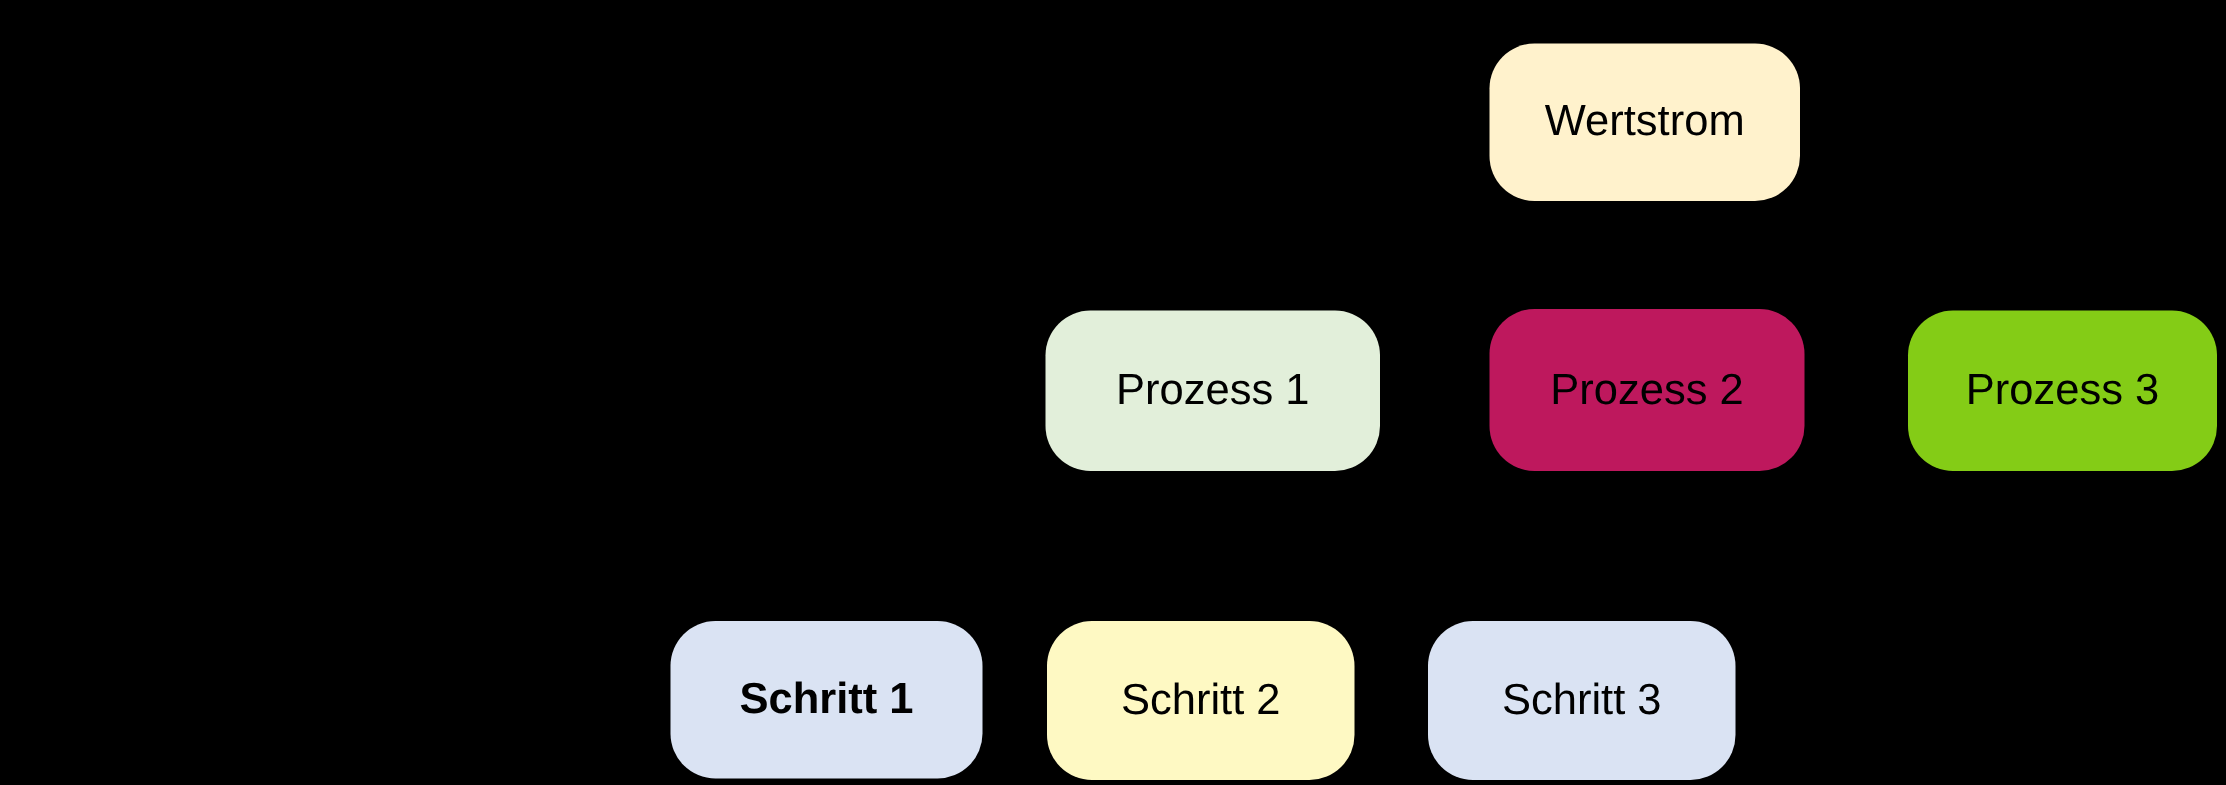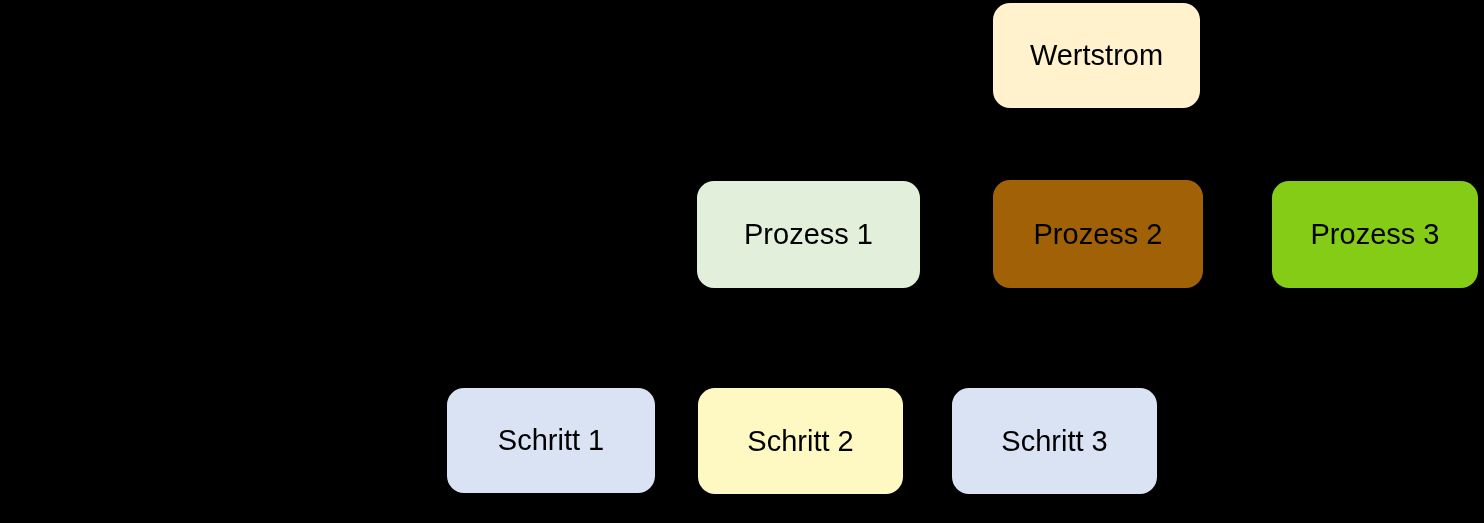--- a/index.html
+++ b/index.html
@@ -12,45 +12,46 @@
     width: 1484px;
     height: 523px;
     overflow: hidden;
     font-family: "Liberation Sans", sans-serif;
   }
   .node {
     position: absolute;
     display: flex;
     align-items: center;
     justify-content: center;
-    border-radius: 17px;
+    border-radius: 30px;
     font-size: 29px;
     color: #000000;
     white-space: nowrap;
     box-sizing: border-box;
+    margin-top: 26px;
   }
   
   .node-root      { left: 993px;  top: 3px;   width: 207px; height: 105px; }
   .node-process-1 { left: 697px;  top: 181px; width: 223px; height: 107px; }
   .node-process-2 { left: 993px;  top: 180px; width: 210px; height: 108px; }
   .node-process-3 { left: 1272px; top: 181px; width: 206px; height: 107px; }
-  .node-step-1    { left: 447px;  top: 388px; width: 208px; height: 105px; }
+  .node-step-1    { left: 447px;  top: 388px; width: 208px; height: 105px; font-weight: bold; }
   .node-step-2    { left: 698px;  top: 388px; width: 205px; height: 106px; }
   .node-step-3    { left: 952px;  top: 388px; width: 205px; height: 106px; }
 </style>
 </head>
 <body>
 
 <div class="canvas" style="background-color: rgb(0, 0, 0);">
 
   <div class="node node-root" style="background-color: rgb(255, 242, 204);">Wertstrom</div>
 
   <div class="node node-process-1" style="background-color: rgb(226, 239, 218);">Prozess 1</div>
 
-  <div class="node node-process-2" style="background-color: #a16207;">Prozess 2</div>
+  <div class="node node-process-2" style="background-color: #be185d;">Prozess 2</div>
 
   <div class="node node-process-3" style="background-color: #84cc16;">Prozess 3</div>
 
   <div class="node node-step-1" style="background-color: rgb(218, 227, 243);">Schritt 1</div>
 
   <div class="node node-step-2" style="background-color: #fef9c3;">Schritt 2</div>
 
   <div class="node node-step-3" style="background-color: rgb(218, 227, 243);">Schritt 3</div>
 
 </div>

